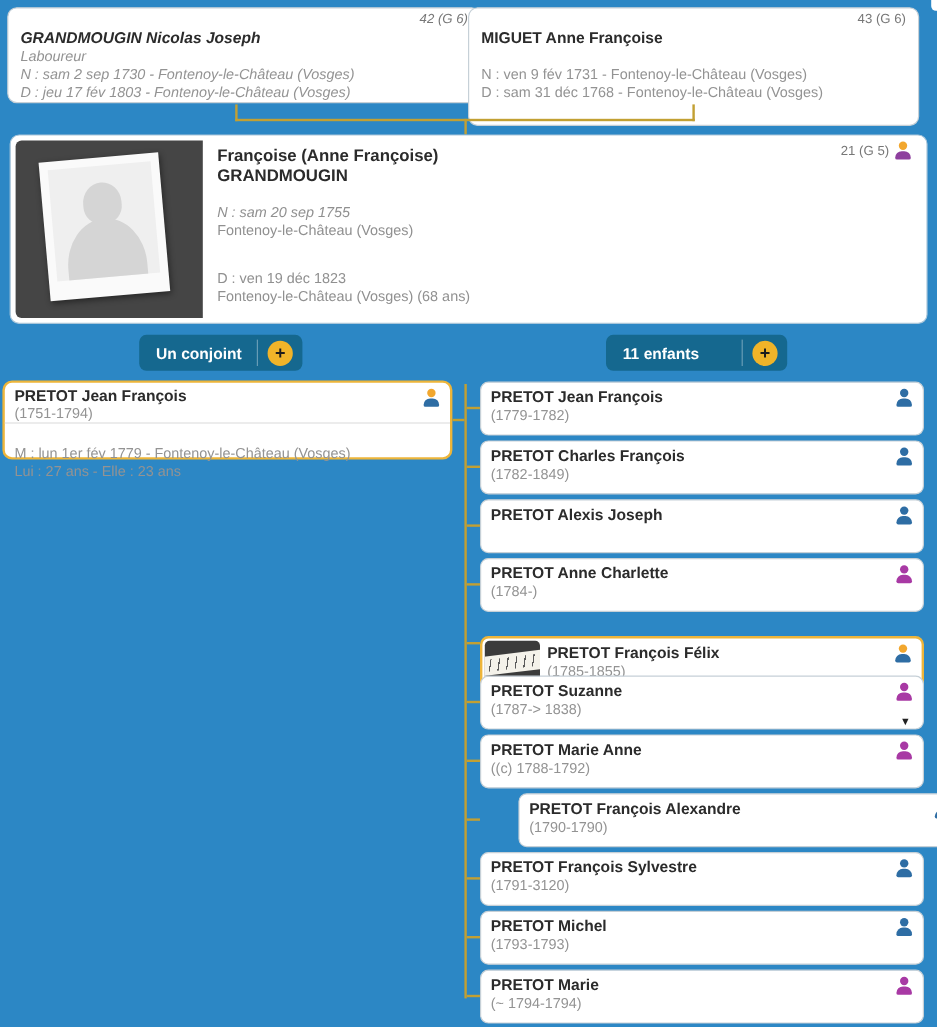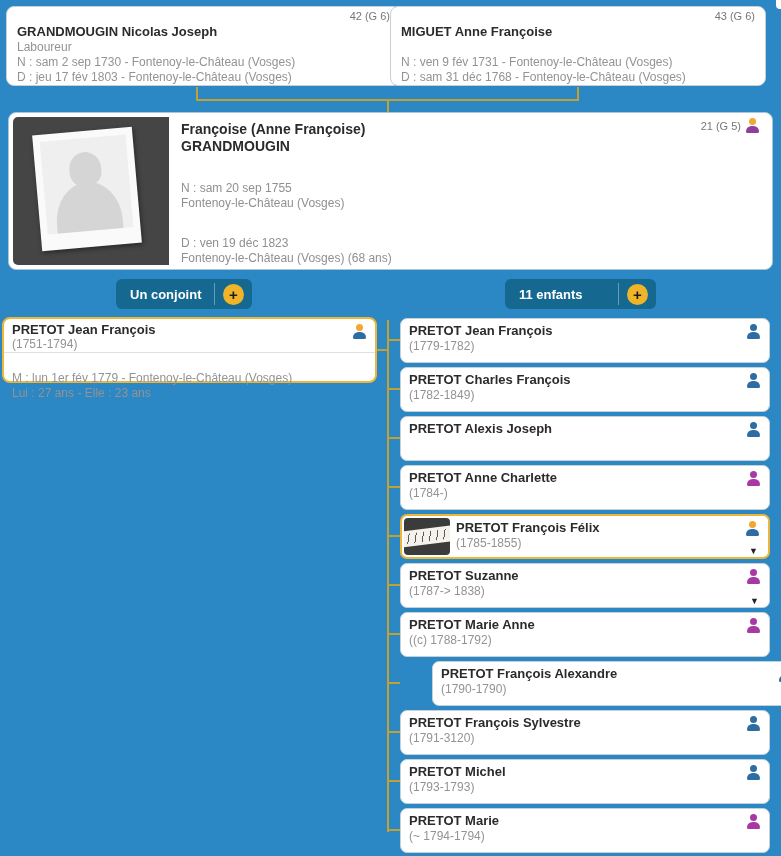--- a/index.html
+++ b/index.html
@@ -21,21 +21,21 @@
   
   .main-card{left:8px;top:112px;width:765px;height:158px;border-color:#a9c6da;}
   .photo-zone{position:absolute;left:4px;top:4px;bottom:4px;width:156px;background:#454545;border-radius:5px 0 0 5px;overflow:hidden;}
   .polaroid{position:absolute;left:24px;top:14px;width:100px;height:116px;background:#fafafa;transform:rotate(-5deg);box-shadow:1px 2px 5px rgba(0,0,0,.45);}
   .polaroid .photo{position:absolute;left:7px;top:7px;right:7px;bottom:16px;background:#efefef;overflow:hidden;}
   .photo .head{position:absolute;left:50%;top:14px;width:32px;height:34px;margin-left:-16px;border-radius:50% 50% 42% 42%;background:#d5d5d5;}
   .photo .shoulders{position:absolute;left:50%;top:44px;width:66px;height:50px;margin-left:-33px;border-radius:50% 50% 0 0 / 80% 80% 0 0;background:#d5d5d5;}
   .main-text{position:absolute;left:172px;top:8px;right:14px;}
   .main-name{font-size:14px;font-weight:bold;color:#2b2b2b;line-height:17px;}
   .main-detail{font-size:12px;color:#909090;line-height:15px;}
-  .main-birth{margin-top:26px;}
+  .main-birth{margin-top:15px;font-style:italic;}
   .main-death{margin-top:25px;}
   .main-ref{position:absolute;right:12px;top:5px;font-size:11px;color:#777;display:flex;align-items:center;gap:4px;}
 
   
   .person-icon{position:relative;display:inline-block;width:15px;height:15px;}
   .person-icon .head{position:absolute;top:0;left:4px;width:7px;height:7px;border-radius:50%;}
   .person-icon .body{position:absolute;bottom:0;left:1px;width:13px;height:7px;border-radius:7px 7px 2px 2px;}
   .male .head,.male .body{background:#2e6da4;}
   .female .head,.female .body{background:#a839a4;}
   .sosa-male .head{background:#f2a72e;} .sosa-male .body{background:#2e6da4;}
@@ -67,29 +67,29 @@
   .thumb .sig i{position:absolute;left:6px;top:3px;right:8px;bottom:3px;background:repeating-linear-gradient(105deg,transparent 0 3px,#5a5a5a 3px 4px,transparent 4px 7px);}
   .expand-arrow{position:absolute;right:10px;bottom:0px;font-size:9px;color:#222;line-height:12px;}
 
   .sliver{position:absolute;right:0;top:0;width:5px;height:9px;background:#fff;border-radius:0 0 0 4px;}
 </style>
 </head>
 <body>
 
 <div class="stage">
 
-  <div class="card parent-card" style="left:6px;top:6px;width:395px;height:80px;">
+  <div class="card parent-card" style="left:6px;top:6px;width:395px;height:80px;font-style:italic;">
     <div class="ref-line">42 (G 6)</div>
     <div class="p-name">GRANDMOUGIN Nicolas Joseph</div>
     <div class="p-sub">Laboureur</div>
     <div class="p-sub">N : sam 2 sep 1730 - Fontenoy-le-Château (Vosges)</div>
     <div class="p-sub">D : jeu 17 fév 1803 - Fontenoy-le-Château (Vosges)</div>
   </div>
 
-  <div class="card parent-card" style="left:390px;top:6px;width:376px;height:80px;">
+  <div class="card parent-card" style="left:390px;top:6px;width:376px;height:99px;">
     <div class="ref-line">43 (G 6)</div>
     <div class="p-name">MIGUET Anne Françoise</div>
     <div class="p-sub"></div>
     <div class="p-sub">N : ven 9 fév 1731 - Fontenoy-le-Château (Vosges)</div>
     <div class="p-sub">D : sam 31 déc 1768 - Fontenoy-le-Château (Vosges)</div>
   </div>
 
   <div class="sliver"></div>
 
   <div class="conn" style="left:196px;top:87px;width:2px;height:14px;"></div>
@@ -193,21 +193,21 @@
 
       <div class="c-name">PRETOT Anne Charlette</div>
       <div class="c-dates">(1784-)</div>
       <span class="person-icon corner-icon female">
           <span class="head"></span>
           <span class="body"></span>
         </span>
 
     </div>
       <div class="conn" style="left: 389px; top: 486px; width: 11px; height: 2px;"></div>
-      <div class="child-card selected has-photo" style="top: 514px;">
+      <div class="child-card selected has-photo" style="top: 530px;">
       <div class="thumb">
           <div class="sig">
             <i></i>
           </div>
         </div>
       <div class="c-name">PRETOT François Félix</div>
       <div class="c-dates">(1785-1855)</div>
       <span class="person-icon corner-icon sosa-male">
           <span class="head"></span>
           <span class="body"></span>

